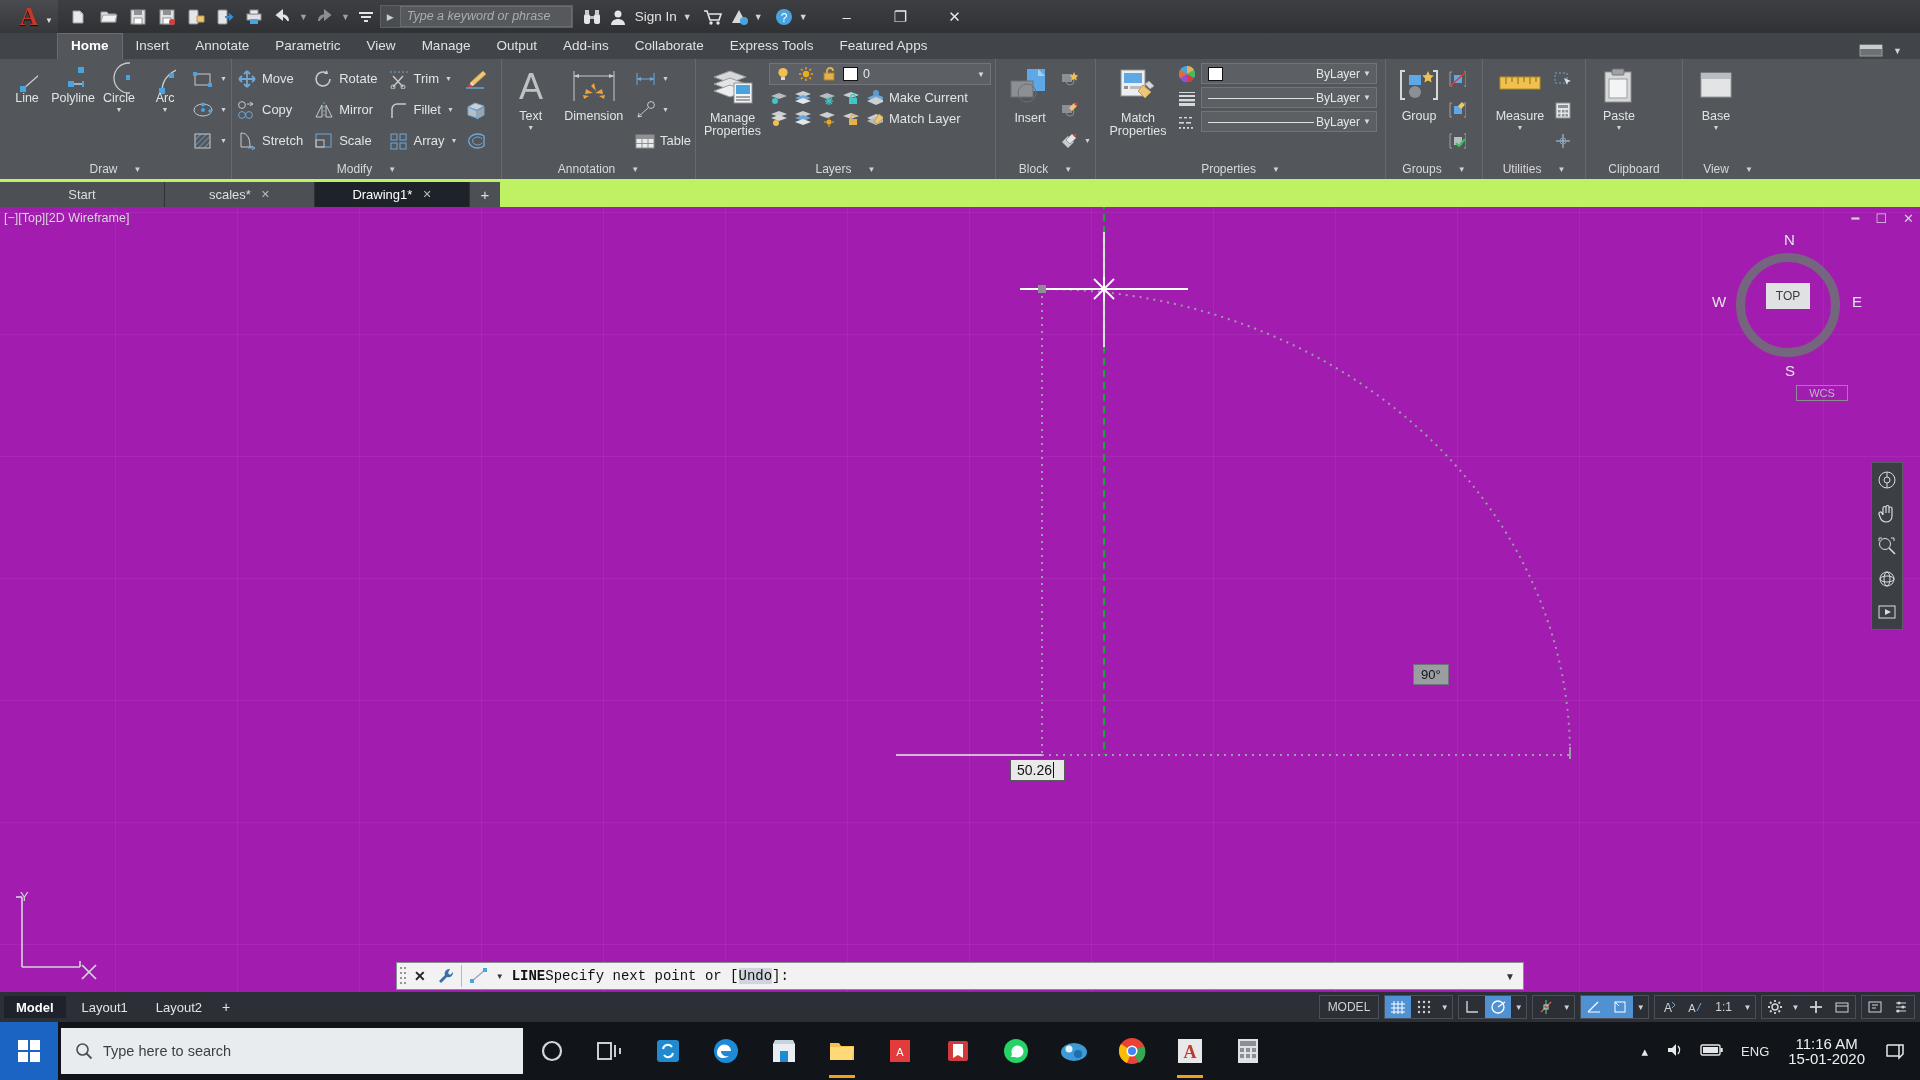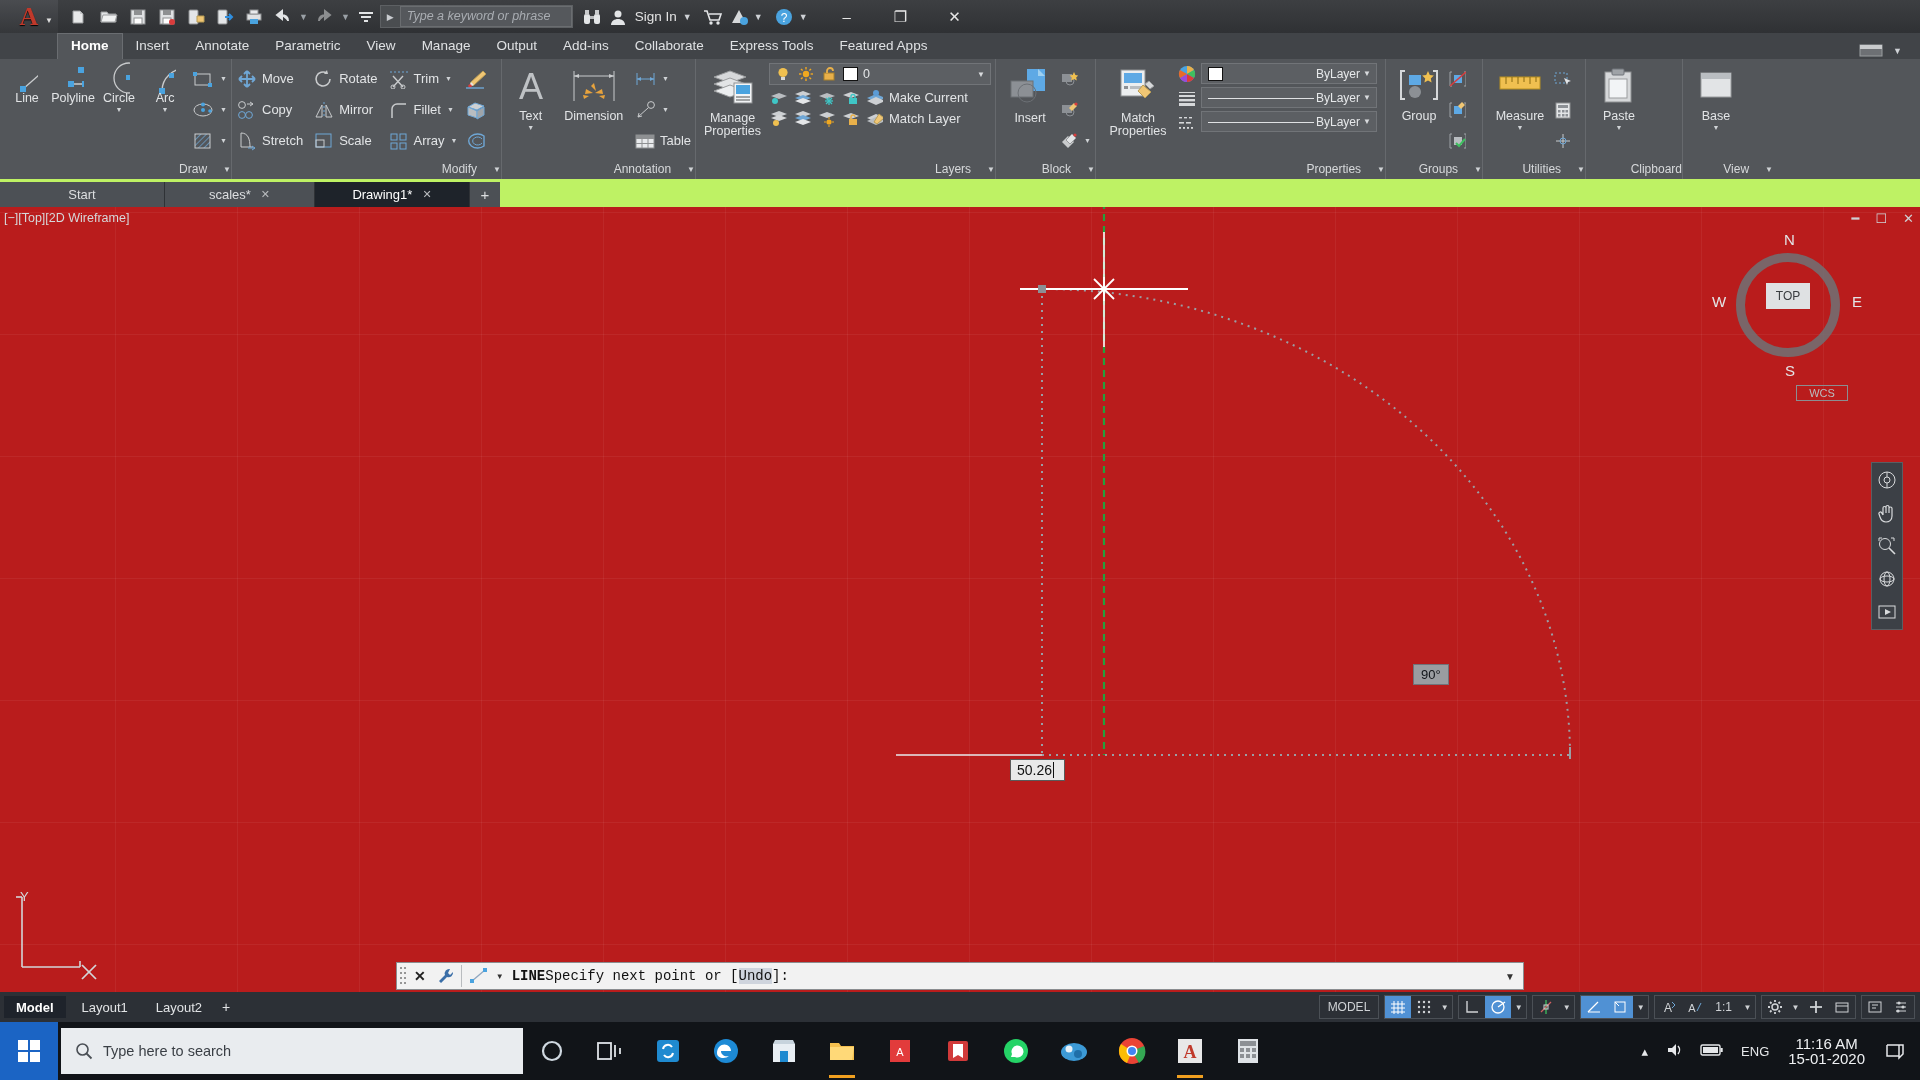--- a/index.html
+++ b/index.html
@@ -43,21 +43,21 @@
      border-left:1px solid #6a6d71; border-right:1px solid #6a6d71;font-weight:bold; }
   .tabfiller { flex:1; }
   .tabright { display:flex; align-items:center; padding-right:10px; gap:6px; }
 
   
   .ribbon { position:absolute; top:59px; left:0; width:1920px; height:120px;
      background:#53565a; display:flex; }
   .panel { position:relative; height:120px; display:flex; flex-direction:column;
      border-right:1px solid #66696d; }
   .panel-body { flex:1; display:flex; align-items:flex-start; padding:4px 4px 0 4px; }
-  .panel-title { height:20px; display:flex; align-items:center; justify-content:flex-end;
+  .panel-title { height:20px; display:flex; align-items:center; justify-content:center;
      color:#d7d9db; font-size:12px; gap:16px; }
   .panel-title .pc { font-size:8px; color:#cfd2d5; }
 
   .bigbtn { width:60px; display:flex; flex-direction:column; align-items:center; padding-top:4px; }
   .bigbtn .lbl { color:#e2e4e6; font-size:12.5px; margin-top:3px; text-align:center; line-height:13px; }
   .bigbtn .dd { font-size:7px; color:#d0d3d6; margin-top:1px; }
   .smrow { display:flex; align-items:center; gap:4px; height:31px; }
   .smrow .lbl { color:#e2e4e6; font-size:13px; white-space:nowrap; }
   .smrow .dd { font-size:7px; color:#d0d3d6; margin-left:2px; }
   .col { display:flex; flex-direction:column; }
@@ -82,21 +82,21 @@
   .ftab { height:25px; min-width:120px; background:#4c5055; color:#dcdee0; font-size:13px;
      display:flex; align-items:center; justify-content:center; gap:10px;
      border-right:1px solid #2f3236; position:relative; padding:0 14px; }
   .ftab.active { background:#1e232a; color:#fff; }
   .ftab .x { font-size:11px; color:#b9bcbf; }
   .ftab-plus { width:30px; height:25px; background:#4c5055; color:#dcdee0; font-size:15px;
      display:flex; align-items:center; justify-content:center; }
 
   
   .canvas { position:absolute; top:207px; left:0; width:1920px; height:785px;
-     background:#b91c1c; overflow:hidden; }
+     background:#a21caf; overflow:hidden; }
   .grid { position:absolute; inset:0; background-image:
       linear-gradient(to right, rgba(255,255,255,0.055) 1px, transparent 1px),
       linear-gradient(to bottom, rgba(255,255,255,0.055) 1px, transparent 1px);
      background-size:122px 122px; background-position:-7px 5px; }
   .vplabel { position:absolute; left:4px; top:4px; color:#d6d8da; font-size:12.5px; }
   .vpctl { position:absolute; right:6px; top:4px; display:flex; gap:16px; color:#cfd2d5; font-size:13px; }
 
   .ucs { position:absolute; left:14px; bottom:95px; color:#d3d6d9; font-size:13px; }
 
   

